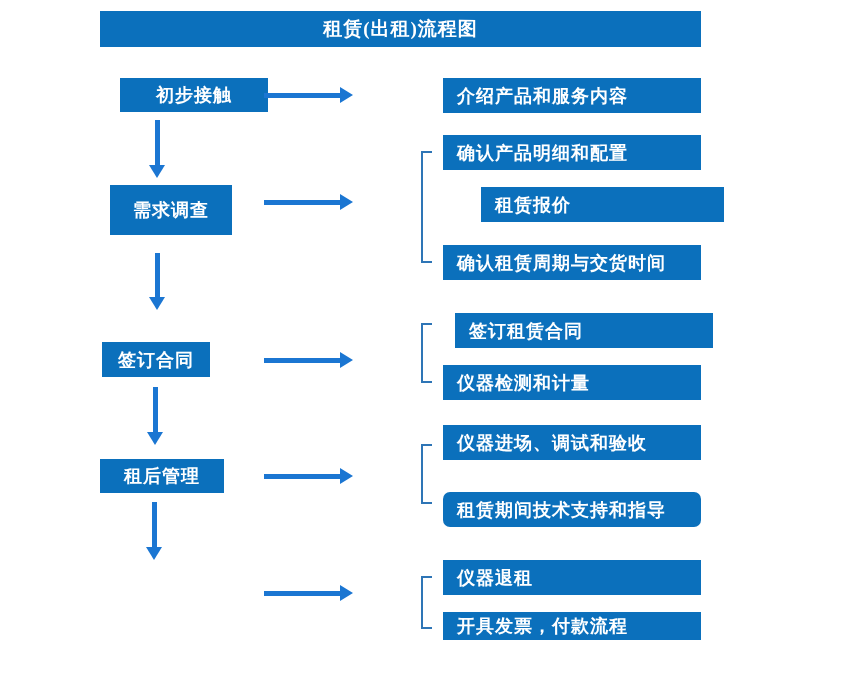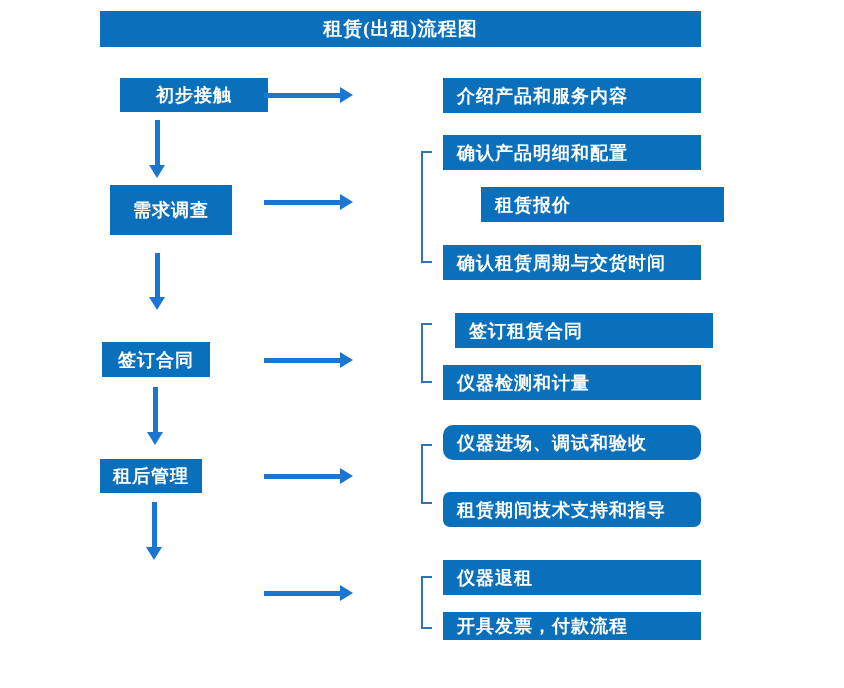--- a/index.html
+++ b/index.html
@@ -78,21 +78,21 @@
 
   <div class="box stage" style="left:120px;top:78px;width:148px;height:34px;justify-content:center;">
     <span>初步接触</span>
   </div>
   <div class="box stage" style="left:110px;top:185px;width:122px;height:50px;">
     <span>需求调查</span>
   </div>
   <div class="box stage" style="left:102px;top:342px;width:108px;height:35px;">
     <span>签订合同</span>
   </div>
-  <div class="box stage" style="left:100px;top:459px;width:102px;height:34px;">
+  <div class="box stage" style="left:100px;top:459px;width:124px;height:34px;">
     <span>租后管理</span>
   </div>
 
   <div class="varrow" style="left:149px;top:120px;height:58px;">
     <div class="shaft"></div>
     <div class="head"></div>
   </div>
   <div class="varrow" style="left:149px;top:253px;height:57px;">
     <div class="shaft"></div>
     <div class="head"></div>
@@ -146,21 +146,21 @@
     <span>确认租赁周期与交货时间</span>
   </div>
 
   <div class="box detail" style="left:455px;top:313px;width:258px;height:35px;">
     <span>签订租赁合同</span>
   </div>
   <div class="box detail" style="left:443px;top:365px;width:258px;height:35px;">
     <span>仪器检测和计量</span>
   </div>
 
-  <div class="box detail" style="left:443px;top:425px;width:258px;height:35px;border-radius:10px;">
+  <div class="box detail" style="left:443px;top:425px;width:258px;height:35px;">
     <span>仪器进场、调试和验收</span>
   </div>
   <div class="box detail" style="left:443px;top:492px;width:258px;height:35px;border-radius:7px;">
     <span>租赁期间技术支持和指导</span>
   </div>
 
   <div class="box detail" style="left:443px;top:560px;width:258px;height:35px;">
     <span>仪器退租</span>
   </div>
   <div class="box detail" style="left:443px;top:612px;width:258px;height:28px;">

